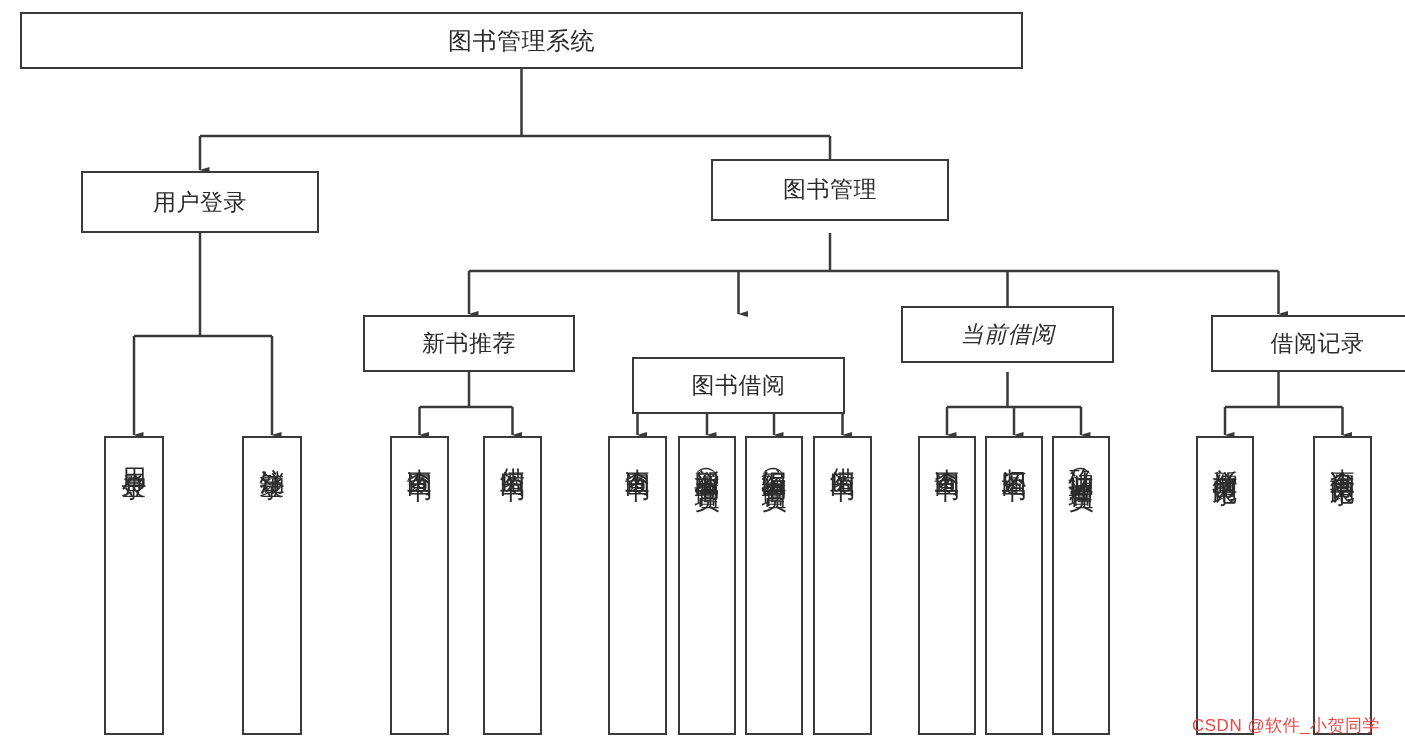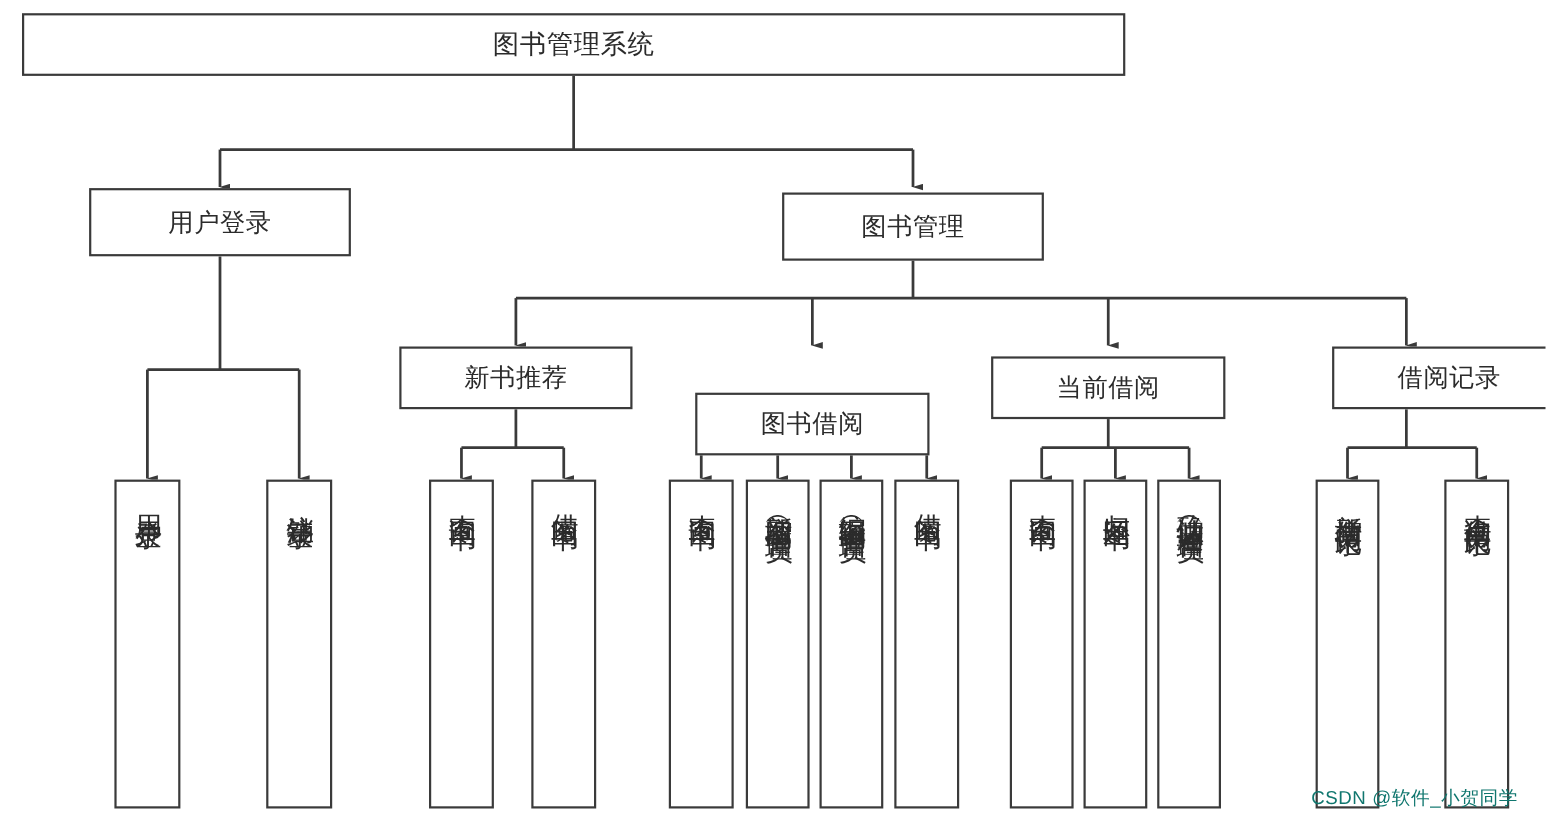--- a/index.html
+++ b/index.html
@@ -55,21 +55,21 @@
     writing-mode: vertical-rl;
     text-orientation: upright;
     font-size: 25px;
     letter-spacing: 3px;
     line-height: 1;
   }
   .node.root .label { font-size: 24px; }
   .watermark {
     position: absolute;
     font-size: 17px;
-    color: #0f766e;
+    color: #ef4444;
     white-space: nowrap;
     letter-spacing: 0.5px;
     pointer-events: none;
   }
 </style>
 </head>
 <body>
 
 <div id="diagram-root">
   <svg class="links" viewBox="0 0 1405 747">
@@ -114,30 +114,30 @@
         <line x1="1342.5" y1="407" x2="1342.5" y2="435" stroke="#3a3a3a" stroke-width="2.5" marker-end="url(#arrowhead)"></line>
       </g>
   </svg>
   <div id="nodes-layer">
       <div class="node horizontal root" style="left: 20px; top: 12px; width: 1003px; height: 57px;">
         <span class="label">图书管理系统</span>
       </div>
       <div class="node horizontal" style="left: 81px; top: 171px; width: 238px; height: 62px;">
         <span class="label">用户登录</span>
       </div>
-      <div class="node horizontal" style="left: 711px; top: 175px; width: 238px; height: 62px;">
+      <div class="node horizontal" style="left: 711px; top: 159px; width: 238px; height: 62px; font-family: Liberation Serif, serif;">
         <span class="label">图书管理</span>
       </div>
       <div class="node horizontal" style="left: 363px; top: 315px; width: 212px; height: 57px; justify-content: center;">
         <span class="label">新书推荐</span>
       </div>
       <div class="node horizontal" style="left: 632px; top: 315px; width: 213px; height: 57px; margin-top: 42px;">
         <span class="label">图书借阅</span>
       </div>
-      <div class="node horizontal" style="left: 901px; top: 324px; width: 213px; height: 57px;">
+      <div class="node horizontal" style="left: 901px; top: 306px; width: 213px; height: 57px; font-style: italic;">
         <span class="label">当前借阅</span>
       </div>
       <div class="node horizontal" style="left: 1172px; top: 315px; width: 213px; height: 57px; margin-left: 39px;">
         <span class="label">借阅记录</span>
       </div>
       <div class="node vertical" style="left: 104px; top: 436px; width: 60px; height: 299px;">
         <span class="label">用户登录</span>
       </div>
       <div class="node vertical" style="left: 242px; top: 436px; width: 60px; height: 299px;">
         <span class="label">注销登录</span>

